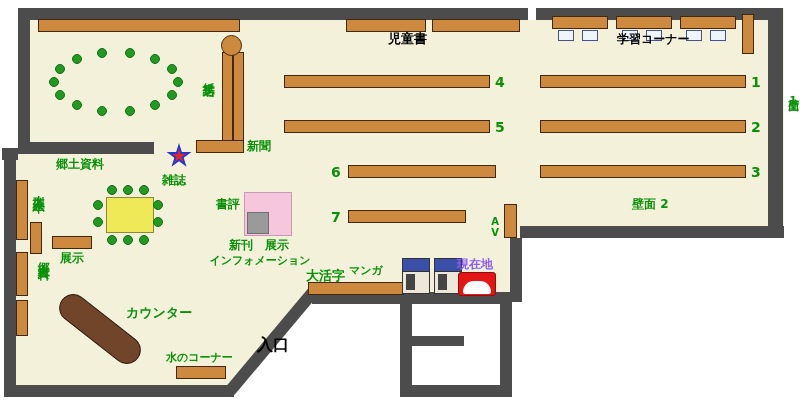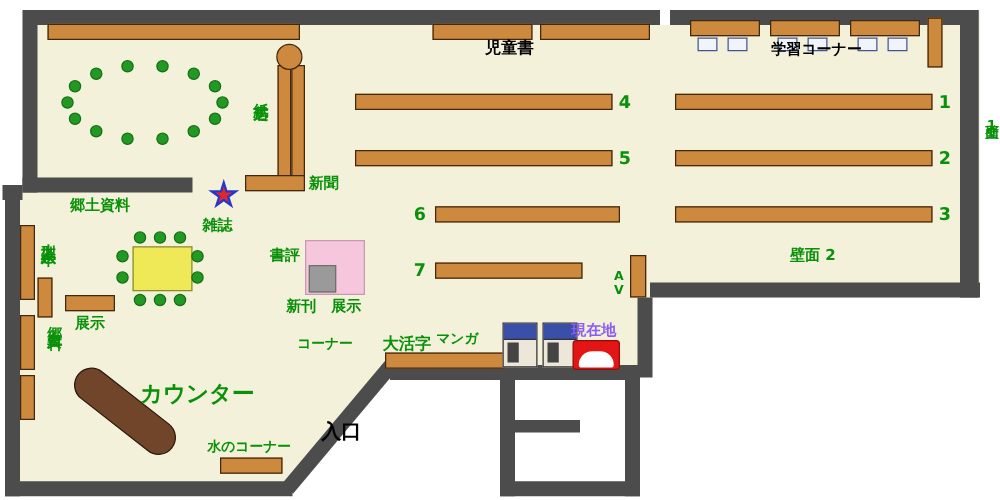--- a/index.html
+++ b/index.html
@@ -138,23 +138,23 @@
   <div class="lbl num" style="left:331px;top:164px">6</div>
   <div class="lbl num" style="left:331px;top:209px">7</div>
   <div class="lbl" style="left:247px;top:140px">新聞</div>
   <div class="lbl" style="left:162px;top:174px">雑誌</div>
   <div class="lbl" style="left:56px;top:158px">郷土資料</div>
   <div class="lbl vert" style="left:31px;top:185px">大型絵本</div>
   <div class="lbl" style="left:60px;top:252px">展示</div>
   <div class="lbl" style="left:216px;top:198px">書評</div>
   <div class="lbl" style="left:229px;top:239px">新刊</div>
   <div class="lbl" style="left:265px;top:239px">展示</div>
-  <div class="lbl" style="left:205px;top:269px;width:110px;text-align:center;font-size:11px">コーナー</div>
+  <div class="lbl" style="left:205px;top:255px;width:110px;text-align:center;font-size:11px;white-space:nowrap">インフォメーション</div>
   <div class="lbl" style="left:306px;top:269px;font-size:13px">大活字</div>
   <div class="lbl" style="left:349px;top:265px;font-size:11px">マンガ</div>
   <div class="lbl red" style="left:457px;top:258px">現在地</div>
-  <div class="lbl" style="left:112px;top:306px;font-size:18px">カウンター</div>
+  <div class="lbl" style="left:126px;top:306px;font-size:13px">カウンター</div>
   <div class="lbl" style="left:166px;top:352px;font-size:11px">水のコーナー</div>
   <div class="lbl blue" style="left:257px;top:336px;font-size:16px">入口</div>
   <div class="lbl vert" style="left:36px;top:252px">郷土資料</div>
   <div class="lbl vert" style="left:489px;top:216px;font-size:10px;letter-spacing:0">AV</div>
 
 </div>
 
 </body></html>

